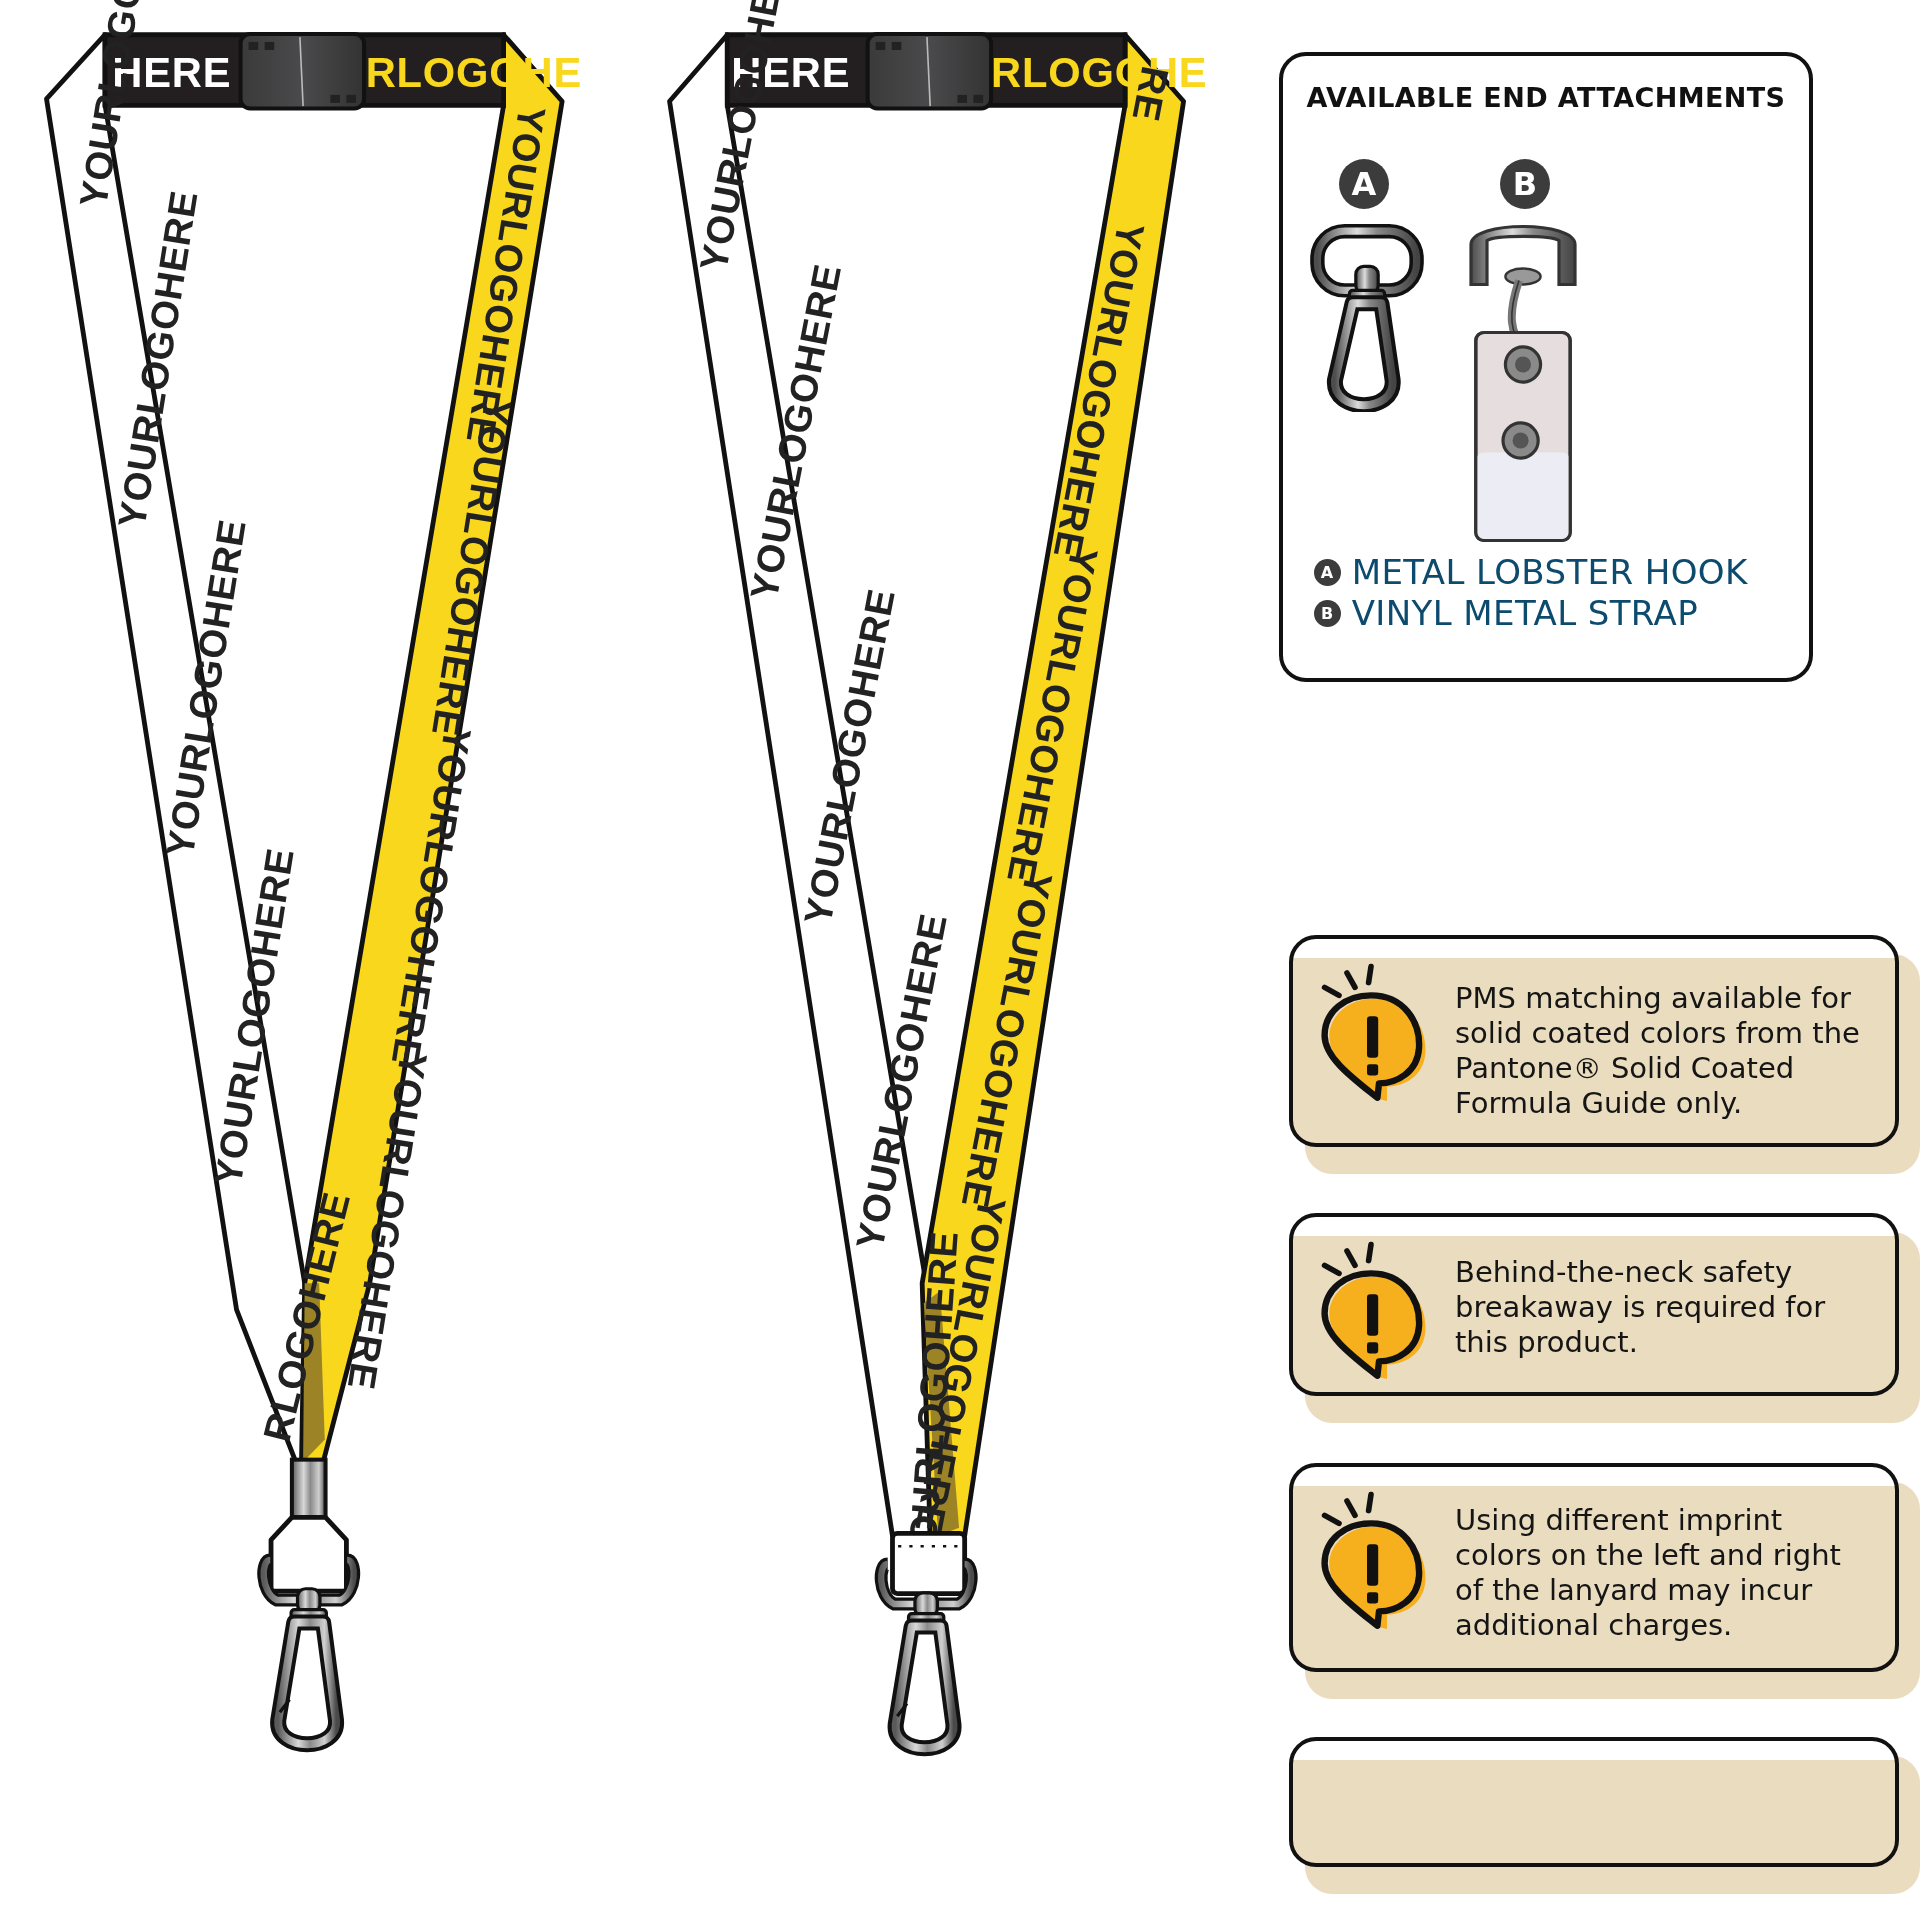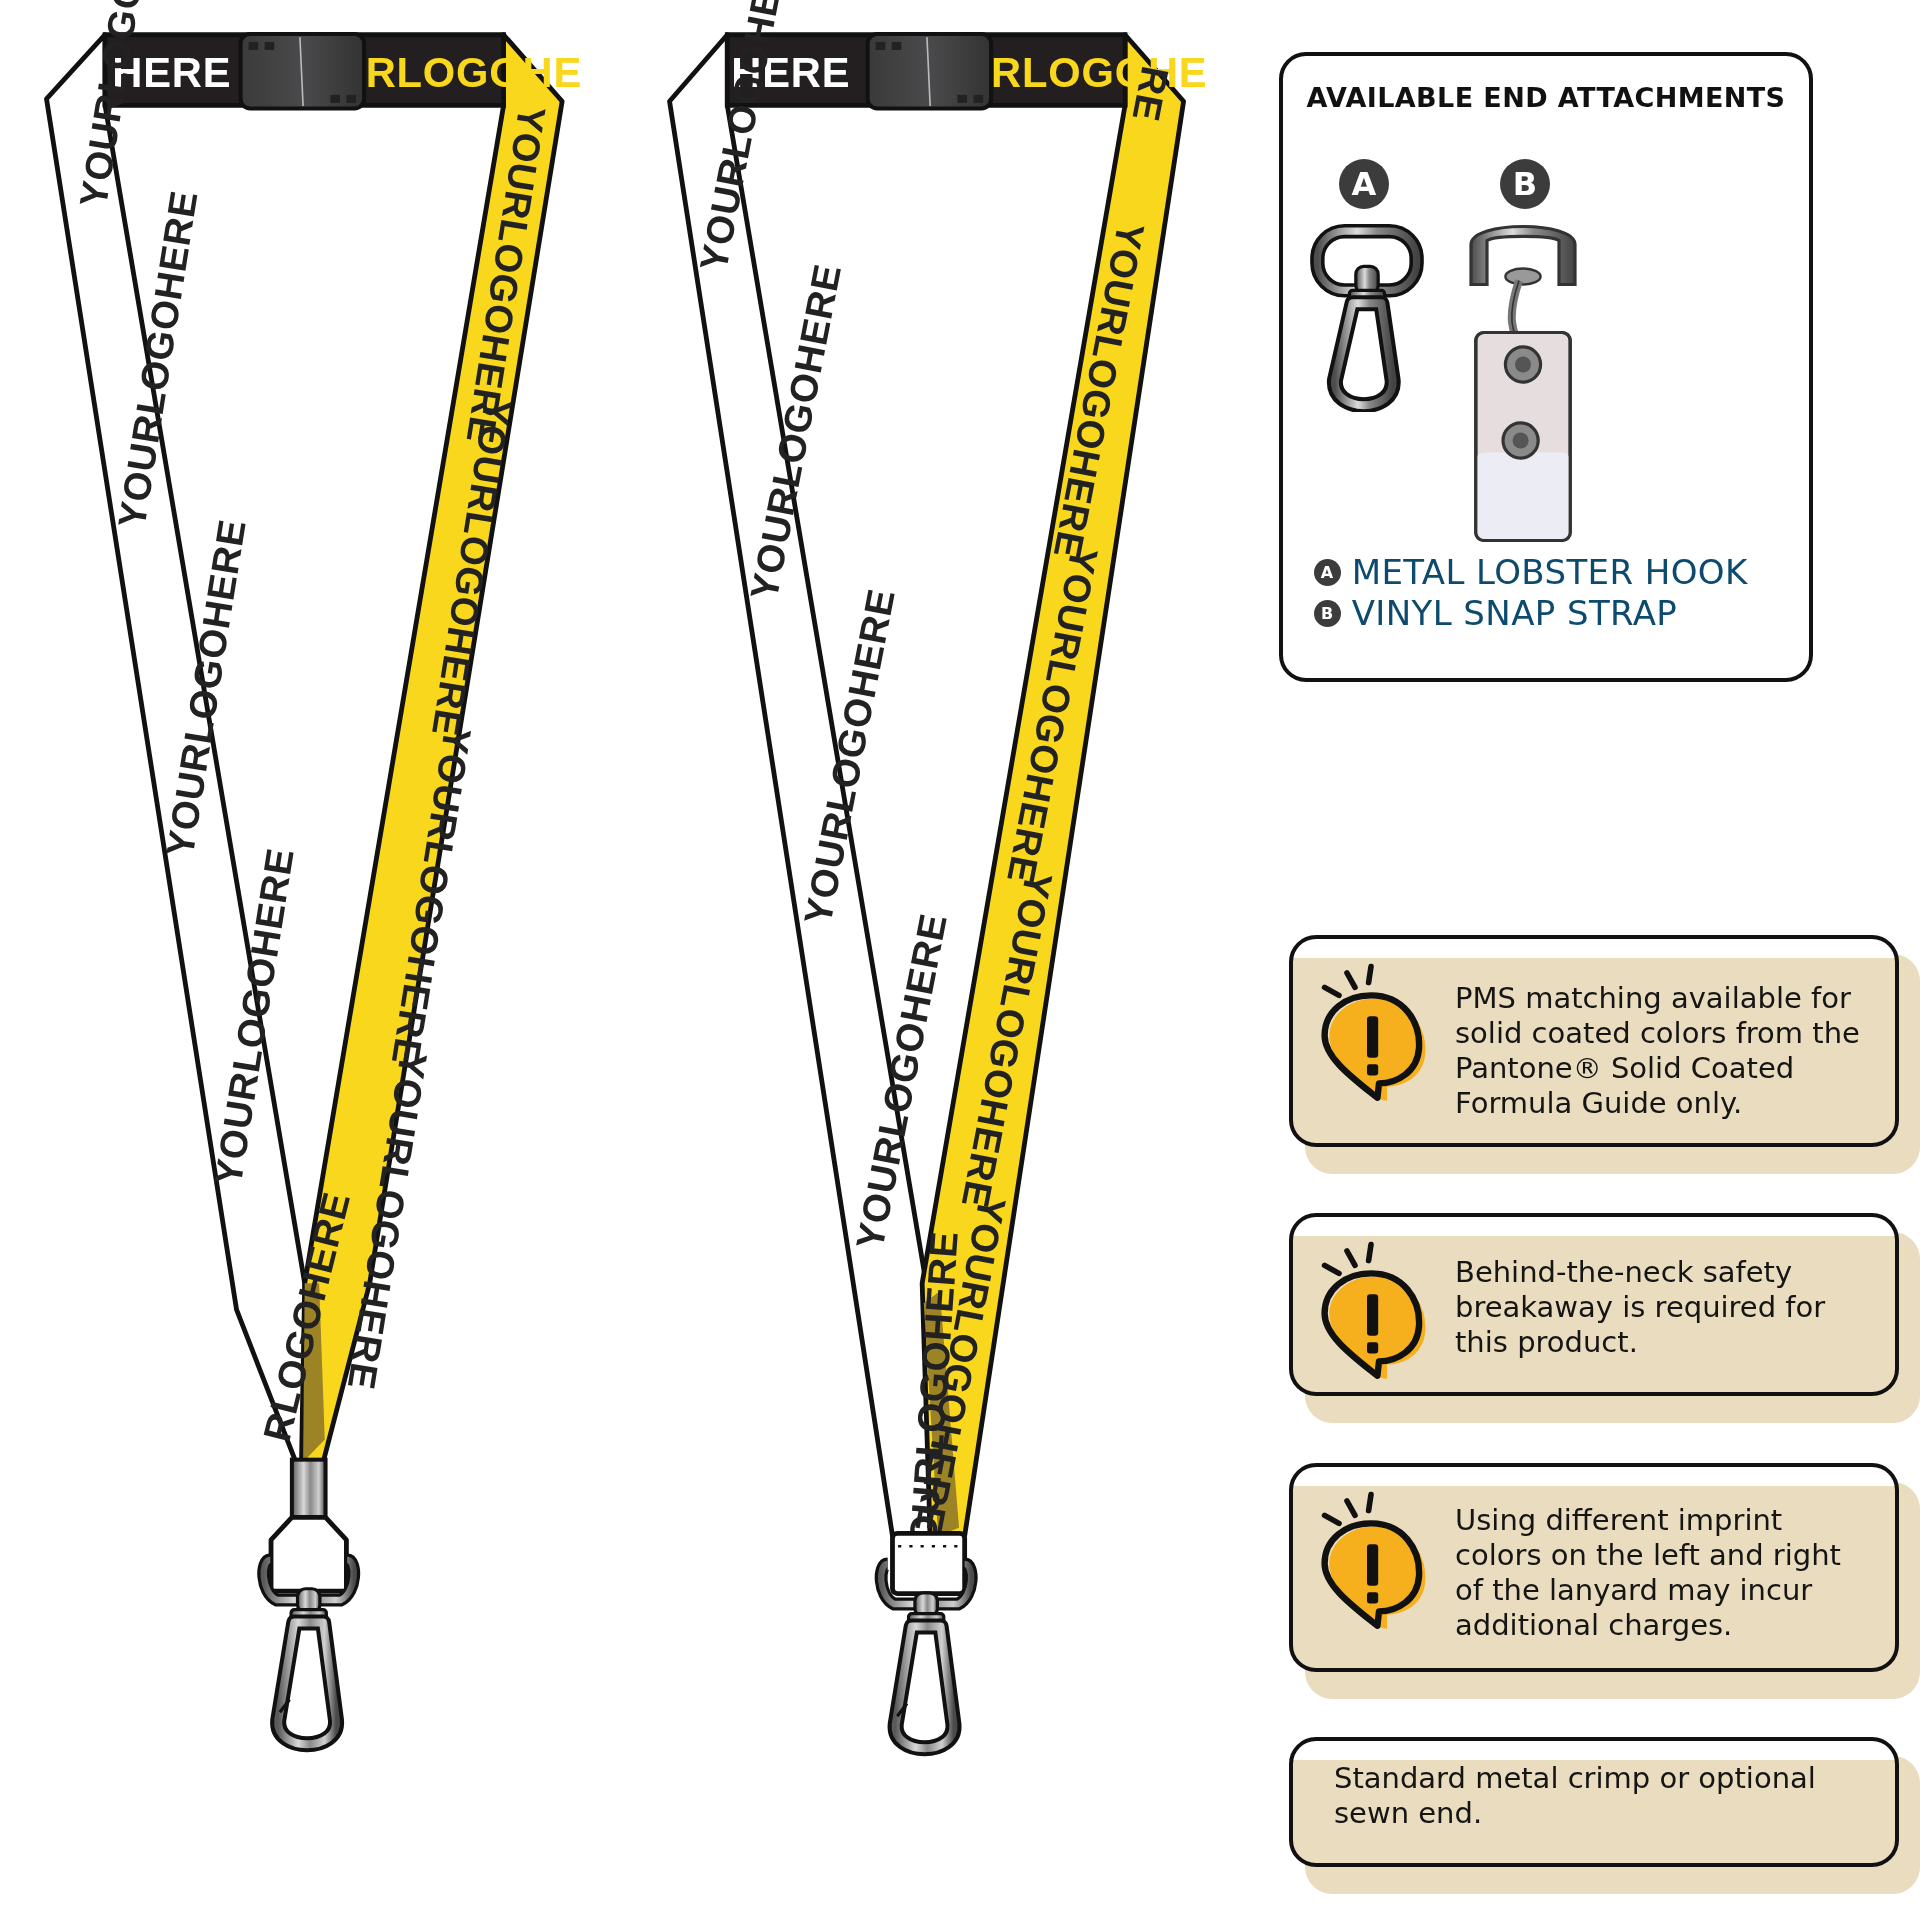--- a/index.html
+++ b/index.html
@@ -168,21 +168,21 @@
     <circle cx="72" cy="285" r="22" fill="#8a8a8a" stroke="#333" stroke-width="4"></circle>
     <circle cx="72" cy="285" r="10" fill="#555"></circle>
   </svg>
 
   <div class="legend-row" style="top:496px;">
     <div class="legend-dot">A</div>
     <div class="legend-label">METAL LOBSTER HOOK</div>
   </div>
   <div class="legend-row" style="top:537px;">
     <div class="legend-dot">B</div>
-    <div class="legend-label">VINYL SNAP STRAP</div>
+    <div class="legend-label">VINYL METAL STRAP</div>
   </div>
 </div>
 
 <div class="callout" style="top:935px; height:212px;">
   <div class="shadow"></div>
   <div class="frame"></div>
   <svg class="icon" viewBox="0 0 160 190">
     <path d="M22,48 L40,58" stroke="#111" stroke-width="7" stroke-linecap="round"></path>
     <path d="M50,30 L60,48" stroke="#111" stroke-width="7" stroke-linecap="round"></path>
     <path d="M80,22 L77,42" stroke="#111" stroke-width="7" stroke-linecap="round"></path>
@@ -220,15 +220,14 @@
     <path d="M80,58 C120,58 142,90 140,124 C138,154 112,168 90,168 L88,186 C58,162 22,136 22,108 C22,78 48,58 80,58 Z" fill="none" stroke="#111" stroke-width="8" stroke-linejoin="round"></path>
     <rect x="75" y="84" width="14" height="52" rx="4" fill="#111"></rect>
     <rect x="75" y="144" width="14" height="14" rx="3" fill="#111"></rect>
   </svg>
   <div class="text" style="top:40px;">Using different imprint colors on the left and right of the lanyard may incur additional charges.</div>
 </div>
 
 <div class="callout plain" style="top:1737px; height:130px;">
   <div class="shadow"></div>
   <div class="frame"></div>
-  <div class="text" style="top:24px;">Standard metal crimp or optional sewn end.</div>
 </div>
 
 
 </body></html>

